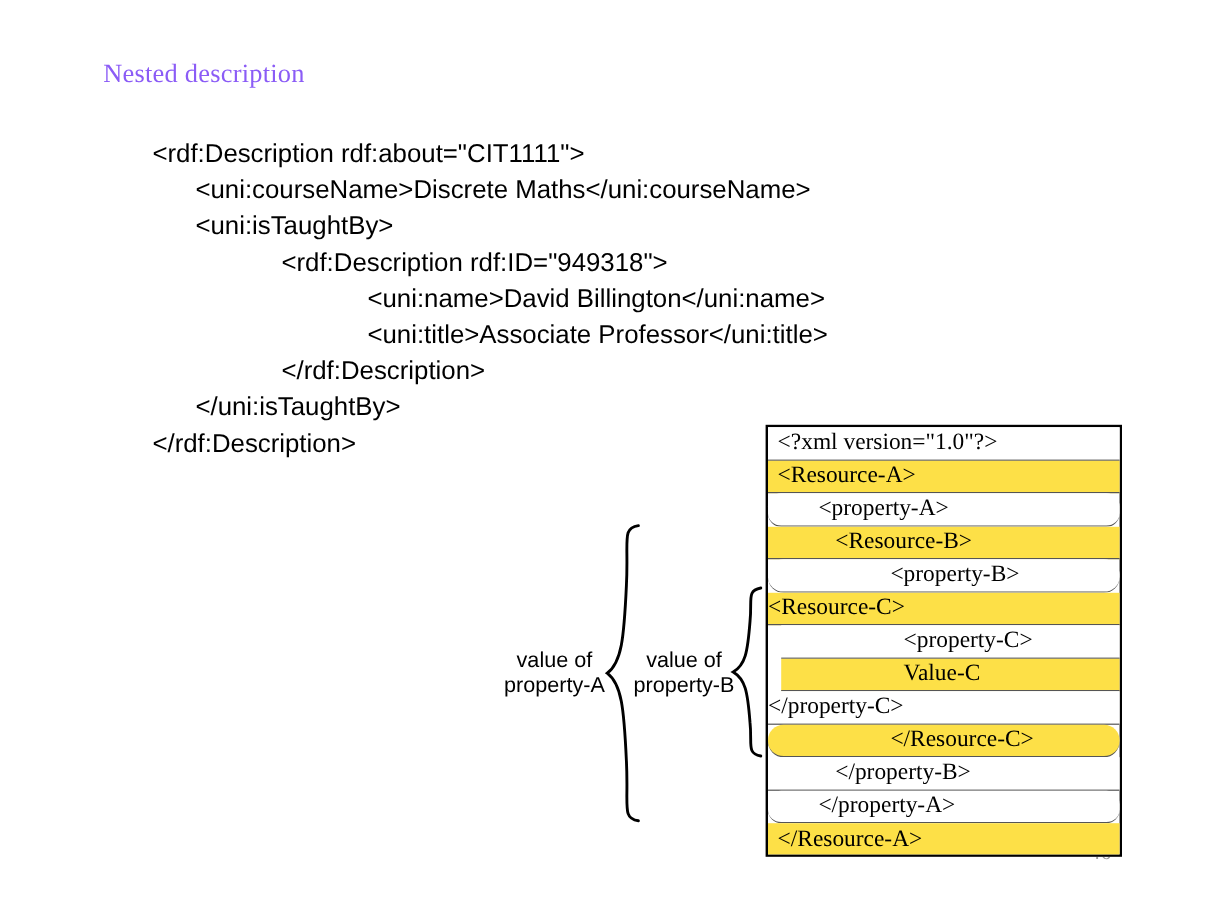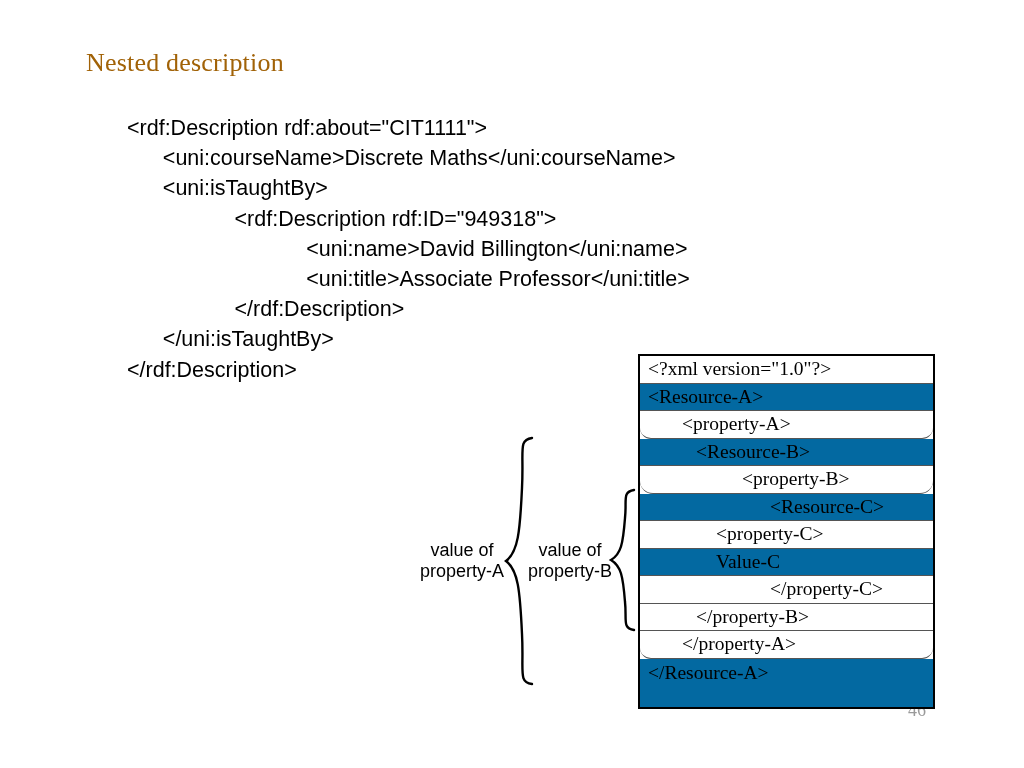--- a/index.html
+++ b/index.html
@@ -14,22 +14,22 @@
     overflow: hidden;
     position: relative;
   }
 
   
   #slide-title {
     position: absolute;
     left: 86px;
     top: 48px;
     font-family: "Liberation Serif", serif;
-    font-size: 26px;
-    color: #a16207;
+    font-size: 22px;
+    color: #8b5cf6;
     letter-spacing: 0.2px;
     white-space: nowrap;
   }
 
   
   #code-block {
     position: absolute;
     left: 127px;
     top: 113px;
     font-family: "Liberation Sans", sans-serif;
@@ -58,36 +58,36 @@
     height: 27.5px;
     line-height: 25px;
     font-size: 19.5px;
     color: #000000;
     border-bottom: 1.5px solid #555555;
     white-space: nowrap;
     overflow: hidden;
   }
   #structure-table .trow:last-child {
     border-bottom: none;
-    height: 48px;
+    height: 26px;
     line-height: 28px;
   }
   #structure-table .trow.shaded {
-    background: #0369a1;
+    background: #fde047;
   }
   #structure-table .trow.plain {
     background: #ffffff;
   }
   
   #structure-table .ind0 { padding-left: 8px; }
   #structure-table .ind1 { padding-left: 42px; border-radius: 11px; }
   #structure-table .ind2 { padding-left: 56px; }
   #structure-table .ind3 { padding-left: 102px; border-radius: 13px; }
-  #structure-table .ind4 { padding-left: 130px; }
-  #structure-table .ind5 { padding-left: 76px; }
+  #structure-table .ind4 { }
+  #structure-table .ind5 { padding-left: 102px; margin-left: 11px; }
 
   
   .brace {
     position: absolute;
     color: #000000;
   }
   #brace-outer {
     left: 502px;
     top: 436px;
     width: 40px;
@@ -145,20 +145,21 @@
 <div id="structure-table">
     <div class="trow plain ind0">&lt;?xml version="1.0"?&gt;</div>
     <div class="trow shaded ind0">&lt;Resource-A&gt;</div>
     <div class="trow plain ind1">&lt;property-A&gt;</div>
     <div class="trow shaded ind2">&lt;Resource-B&gt;</div>
     <div class="trow plain ind3">&lt;property-B&gt;</div>
     <div class="trow shaded ind4">&lt;Resource-C&gt;</div>
     <div class="trow plain ind5">&lt;property-C&gt;</div>
     <div class="trow shaded ind5">Value-C</div>
     <div class="trow plain ind4">&lt;/property-C&gt;</div>
+    <div class="trow shaded ind3">&lt;/Resource-C&gt;</div>
     <div class="trow plain ind2">&lt;/property-B&gt;</div>
     <div class="trow plain ind1">&lt;/property-A&gt;</div>
     <div class="trow shaded ind0">&lt;/Resource-A&gt;</div>
   </div>
 
 <div class="brace" id="brace-outer">
   <svg width="40" height="250" viewBox="0 0 40 250" xmlns="http://www.w3.org/2000/svg">
     <path d="M 30 2 C 16 4, 22 14, 20 52 C 18 96, 16 116, 4 125 C 16 134, 18 154, 20 198 C 22 236, 16 246, 30 248" fill="none" stroke="#000000" stroke-width="2.4" stroke-linecap="round"></path>
   </svg>
 </div>

